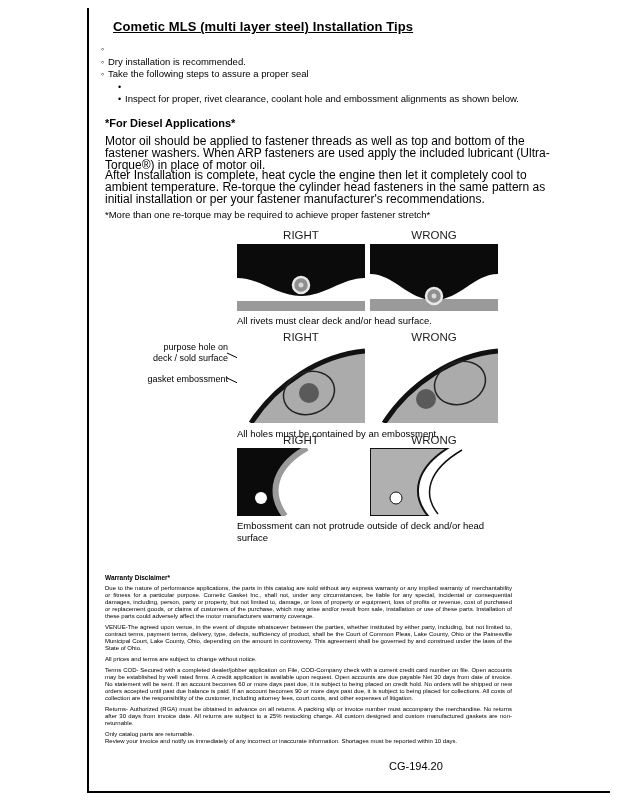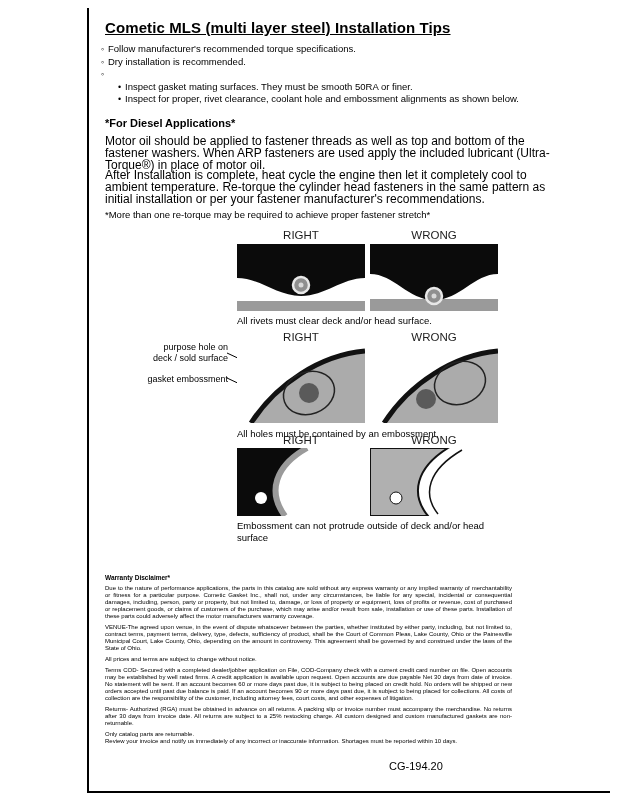--- a/index.html
+++ b/index.html
@@ -2,21 +2,21 @@
 <html><head>
 <meta charset="utf-8">
 <style>
   * { margin:0; padding:0; box-sizing:border-box; }
   html,body { width:618px; height:800px; }
   body { background:#ffffff; color:#000; font-family:"Liberation Sans", sans-serif; position:relative; overflow:hidden; }
 
   .rule-v { position:absolute; left:87px; top:8px; width:2px; height:784px; background:#000; }
   .rule-h { position:absolute; left:87px; top:791px; width:523px; height:2px; background:#000; }
 
-  .title { position:absolute; left:105px; top:19px; font-size:15px; font-weight:bold; text-decoration:underline; letter-spacing:.1px; }
+  .title { position:absolute; left:113px; top:19px; font-size:13px; font-weight:bold; text-decoration:underline; letter-spacing:.1px; }
 
   .tips { position:absolute; left:97px; top:43px; width:475px; font-size:9.5px; line-height:12.5px; }
   .tip { display:flex; }
   .tip .mk { flex:0 0 11px; text-align:center; font-size:9px; }
   .tip.sub { margin-left:17px; }
 
   .diesel-heading { position:absolute; left:105px; top:117px; font-size:11px; font-weight:bold; }
   .para { position:absolute; left:105px; width:455px; font-size:12px; line-height:12px; }
   .p1 { top:135px; }
   .p2 { top:169px; }
@@ -48,32 +48,31 @@
 <div class="page">
 
   <div class="rule-v"></div>
   <div class="rule-h"></div>
 
   <h1 class="title">Cometic MLS (multi layer steel) Installation Tips</h1>
 
   <div class="tips">
     <div class="tip">
       <span class="mk">◦</span>
-      <span>Follow manufacturer's recommended torque specifications.</span>
     </div>
     <div class="tip">
       <span class="mk">◦</span>
       <span>Dry installation is recommended.</span>
     </div>
     <div class="tip">
       <span class="mk">◦</span>
+      <span>Take the following steps to assure a proper seal</span>
     </div>
     <div class="tip sub">
       <span class="mk">•</span>
-      <span>Inspect gasket mating surfaces.  They must be smooth 50RA or finer.</span>
     </div>
     <div class="tip sub">
       <span class="mk">•</span>
       <span>Inspect for proper, rivet clearance, coolant hole and embossment alignments as shown below.</span>
     </div>
   </div>
 
   <h2 class="diesel-heading">*For Diesel Applications*</h2>
   <p class="para p1">Motor oil should be applied to fastener threads as well as top and bottom of the fastener washers. When ARP fasteners are used apply the included lubricant (Ultra-Torque®) in place of motor oil.</p>
   <p class="para p2">After Installation is complete, heat cycle the engine then let it completely cool to ambient temperature. Re-torque the cylinder head fasteners in the same pattern as initial installation or per your fastener manufacturer's recommendations.</p>

